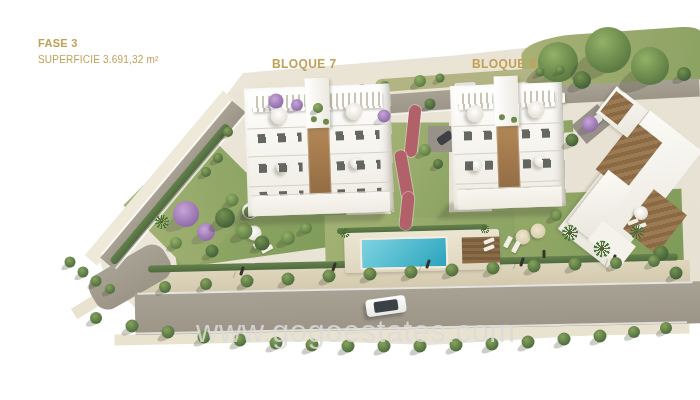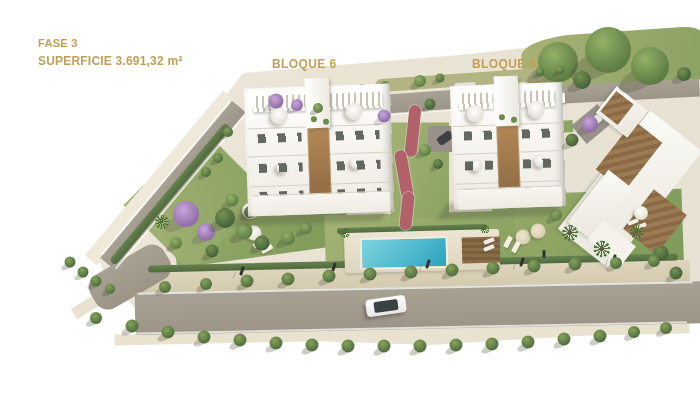--- a/index.html
+++ b/index.html
@@ -91,21 +91,21 @@
   .b2 .wr{width:30px;}
   .b-balc{position:absolute;left:4px;right:4px;bottom:0;height:20px;
     background:linear-gradient(180deg,#f8f6f1,#eeebe2);border-top:1px solid #d8d3c5;}
   .b-plant{position:absolute;width:6px;height:6px;border-radius:50%;background:#6c8a4c;}
   .p1{top:30px;left:66px;}.p2{top:33px;right:62px;}
   .b2 .p1{left:48px;}.b2 .p2{right:46px;}
 
   
   .annot{position:absolute;z-index:10;color:var(--accent,#c2a057);}
   .phase{left:38px;top:37px;font-weight:bold;font-size:11px;letter-spacing:.3px;}
-  .surface{left:38px;top:54px;font-weight:bold;font-size:12px;letter-spacing:.2px;}
+  .surface{left:38px;top:54px;font-weight:normal;font-size:10px;letter-spacing:.2px;}
   .bloque{font-weight:bold;font-size:12px;letter-spacing:.4px;}
   .bq1{left:272px;top:57px;}
   .bq2{left:472px;top:57px;}
 
   .watermark{position:absolute;left:196px;top:314px;z-index:9;font-size:31px;letter-spacing:.5px;
     color:var(--wm,#dcdcda);opacity:.85;white-space:nowrap;}
 </style>
 </head>
 <body>
 
@@ -313,16 +313,17 @@
       <div class="shp tree t-p" style="left: 297px; top: 105px; width: 12px; height: 12px; transform: translate(-50%, -50%) rotate(0deg);"></div>
       <div class="shp tree t-g" style="left: 318px; top: 108px; width: 10px; height: 10px; transform: translate(-50%, -50%) rotate(0deg);"></div>
       <div class="shp tree t-p" style="left: 384px; top: 116px; width: 13px; height: 13px; transform: translate(-50%, -50%) rotate(0deg);"></div>
       <div class="shp tree t-p" style="left: 590px; top: 124px; width: 16px; height: 16px; transform: translate(-50%, -50%) rotate(0deg);"></div>
       <div class="shp tree t-d" style="left: 572px; top: 140px; width: 13px; height: 13px; transform: translate(-50%, -50%) rotate(0deg);"></div>
       <div class="shp tree t-d" style="left: 430px; top: 104px; width: 11px; height: 11px; transform: translate(-50%, -50%) rotate(0deg);"></div>
     </div>
 
   <div class="annot phase">FASE 3</div>
   <div class="annot surface">SUPERFICIE 3.691,32 m²</div>
-  <div class="annot bloque bq1">BLOQUE 6</div>
+  <div class="annot bloque bq1">BLOQUE 7</div>
   <div class="annot bloque bq2">BLOQUE 8</div>
 
+  <div class="watermark">www.gogoestates.com</div>
 </div>
 
 </body></html>

